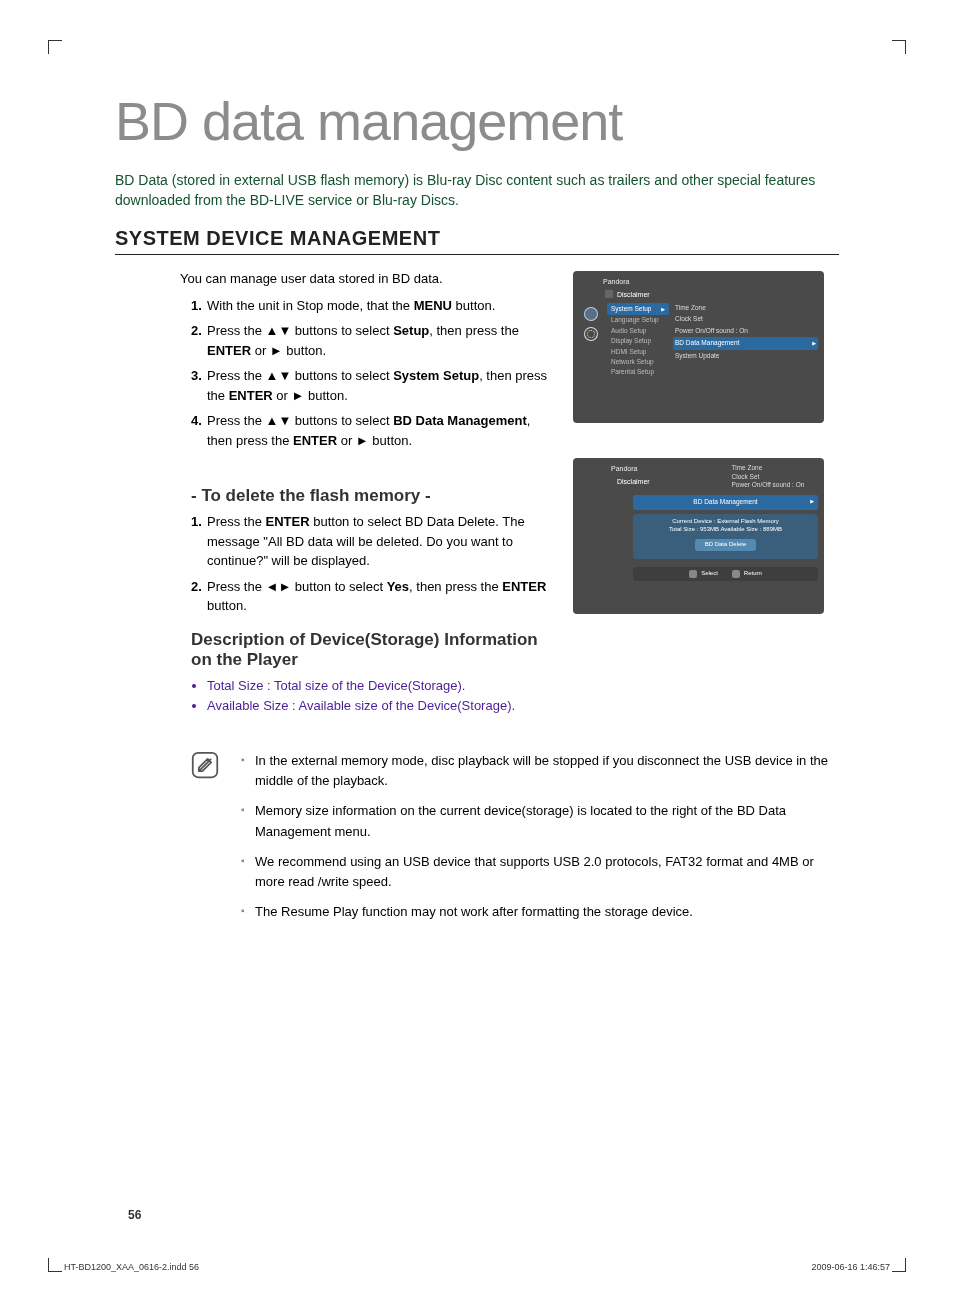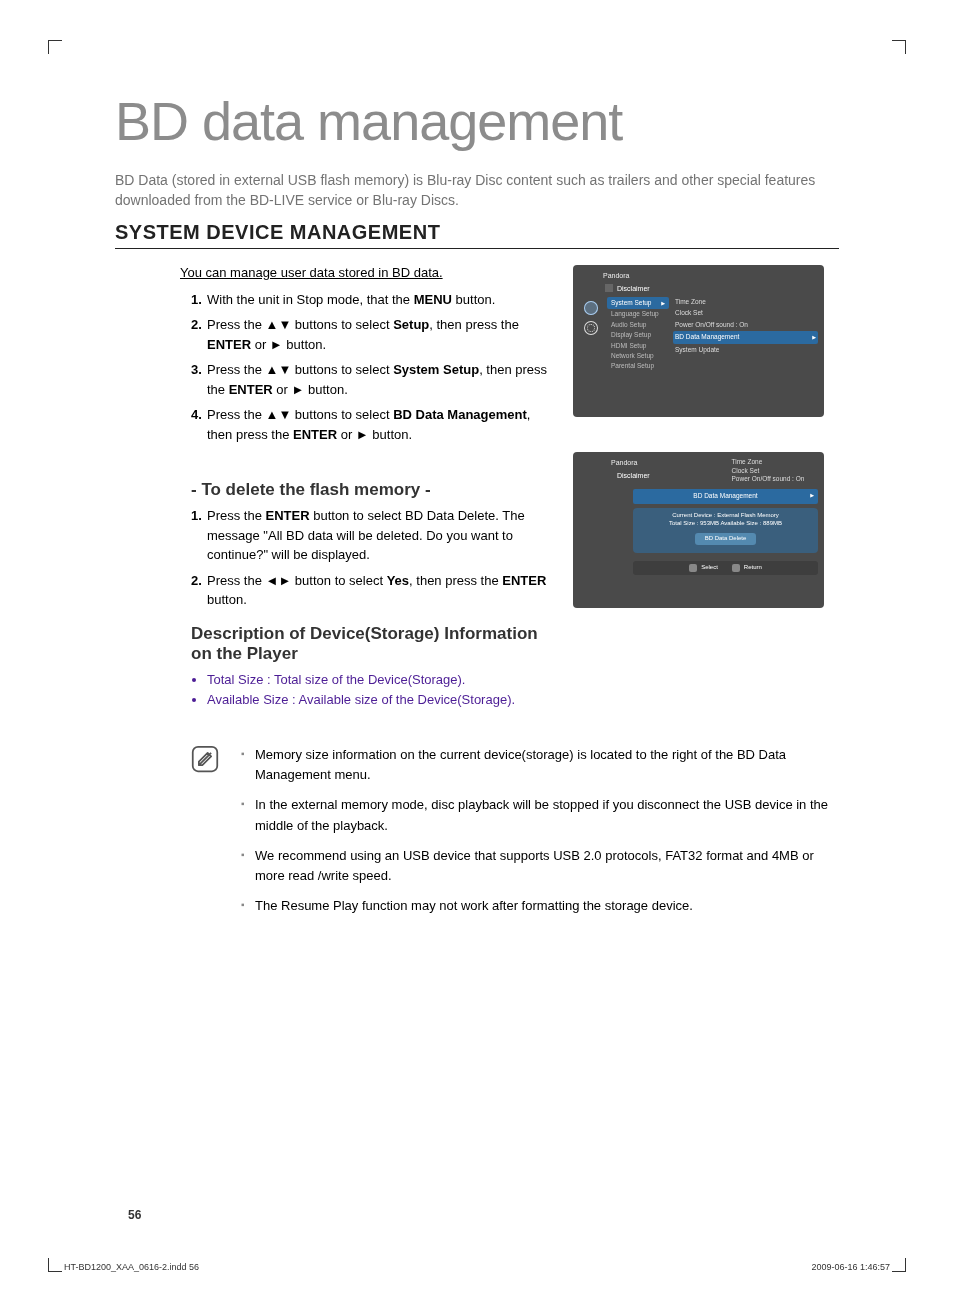--- a/index.html
+++ b/index.html
@@ -22,23 +22,23 @@
     }
     .title {
       font-size: 54px;
       font-weight: 300;
       color: #8c8c8c;
       letter-spacing: -1px;
       margin-bottom: 18px;
     }
     .intro {
       font-size: 14px;
-      color: #737373;
+      color: #14532d;
       line-height: 1.45;
-      margin-bottom: 10px;
+      margin-bottom: 16px;
     }
     .note {
       font-size: 13px;
       color: #000;
       line-height: 1.45;
       margin-bottom: 22px;
       padding-left: 8px;
       text-indent: -8px;
     }
     .section-title {
@@ -50,21 +50,20 @@
       padding-bottom: 4px;
       margin-bottom: 16px;
     }
     .row { display:flex; gap:18px; }
     .col-text { flex: 1 1 auto; max-width: 440px; }
     .col-fig { flex: 0 0 251px; }
     .lead {
       font-size: 13px;
       color: #000;
       margin: 0 0 10px 65px;
-      text-decoration: underline;
     }
     ol.steps {
       list-style: none;
       margin-left: 76px;
       font-size: 13px;
       color:#000;
       line-height:1.5;
     }
     ol.steps li {
       margin-bottom: 6px;
@@ -323,22 +322,22 @@
   </div>
 
   <div class="footpane">
     <div class="pencil">
       <svg viewBox="0 0 32 32">
           <rect x="2" y="2" width="28" height="28" rx="6" fill="none" stroke="#555" stroke-width="2"></rect>
           <path d="M9 23 L23 9 M9 23 L9 19 L19 9 L23 13 L13 23 Z" fill="none" stroke="#555" stroke-width="2" stroke-linejoin="round"></path>
         </svg>
     </div>
     <ul class="tips">
+      <li>In the external memory mode, disc playback will be stopped if you disconnect the USB device in the middle of the playback.</li>
       <li>Memory size information on the current device(storage) is located to the right of the BD Data Management menu.</li>
-      <li>In the external memory mode, disc playback will be stopped if you disconnect the USB device in the middle of the playback.</li>
       <li>We recommend using an USB device that supports USB 2.0 protocols, FAT32 format and 4MB or more read /write speed.</li>
       <li>The Resume Play function may not work after formatting the storage device.</li>
     </ul>
   </div>
 
   <div class="page-num">56</div>
 </div>
 
 <div class="foot-left">HT-BD1200_XAA_0616-2.indd   56</div>
 <div class="foot-right">2009-06-16    1:46:57</div>

